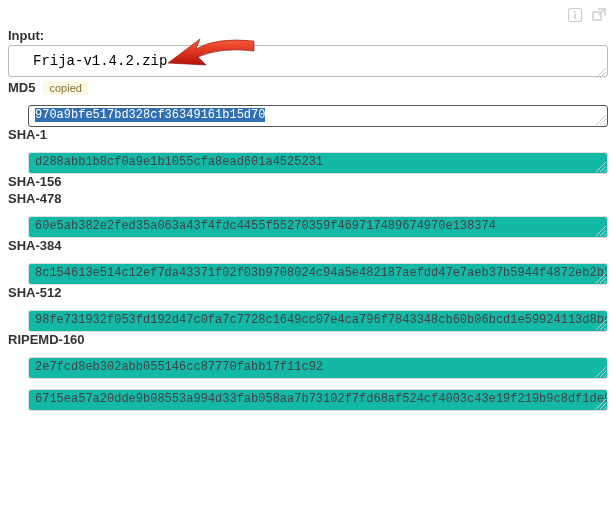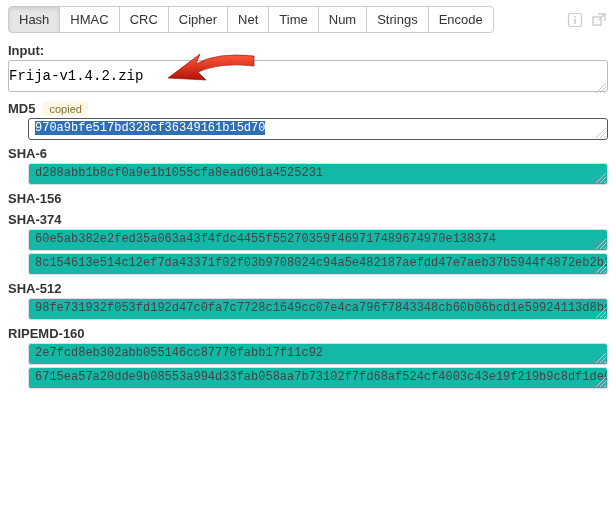--- a/index.html
+++ b/index.html
@@ -6,52 +6,41 @@
   body { font-family: "Helvetica Neue", Helvetica, Arial, sans-serif; font-size: 13px; color: #333; background: #fff; width: 616px; }
   .toolbar { display: flex; align-items: center; padding: 6px 8px 4px 8px; gap: 0; }
   .tab-group { display: flex; }
   .tab { padding: 5px 10px; border: 1px solid #ccc; background: #fff; font-size: 13px; cursor: pointer; margin-left: -1px; color: #333; }
   .tab:first-child { border-top-left-radius: 4px; border-bottom-left-radius: 4px; margin-left: 0; }
   .tab:last-child { border-top-right-radius: 4px; border-bottom-right-radius: 4px; }
   .tab.active { background: #e6e6e6; box-shadow: inset 0 2px 4px rgba(0,0,0,0.1); }
   .toolbar-spacer { flex: 1; }
   .icon-btn { width: 18px; height: 18px; display: inline-flex; align-items: center; justify-content: center; color: #bbb; margin-left: 6px; cursor: pointer; }
   .body { padding: 0 8px 8px 8px; }
-  .label-row { display: flex; align-items: center; gap: 8px; margin-top: 6px; margin-bottom: 2px; }
+  .label-row { display: flex; align-items: center; gap: 8px; margin-bottom: 2px; }
   .label { font-weight: bold; font-size: 13px; }
   .copied-badge { background: #fcf8e3; color: #8a6d3b; font-size: 11px; padding: 1px 6px; border-radius: 2px; }
   .input-wrap { position: relative; }
-  .input-text { width: 100%; height: 32px; border: 1px solid #bbb; border-radius: 3px; padding: 4px 0; font-family: "Courier New", monospace; font-size: 14px; resize: none; line-height: 22px; }
-  .output-row { position: relative; margin-top: 2px; padding-left: 20px; }
+  .input-text { width: 100%; height: 32px; border: 1px solid #bbb; border-radius: 3px; padding: 4px 24px; font-family: "Courier New", monospace; font-size: 14px; resize: none; line-height: 22px; }
+  .output-row { position: relative; margin-top: 10px; padding-left: 20px; }
   .output-text {
     width: 100%; height: 22px; border: 1px solid #ddd; border-radius: 3px;
     padding: 2px 18px 2px 6px; font-family: "Courier New", monospace; font-size: 12px;
     background: #14b8a6; color: #444; overflow: hidden; white-space: nowrap;
   }
   .output-row.selected .output-text { border-color: #555; background:#fff; }
   .output-row.selected .sel { background: #2f6fb3; color: #fff; }
   .resize-handle { position: absolute; right: 2px; bottom: 2px; width: 12px; height: 12px; pointer-events: none; }
   .resize-handle svg { display:block; }
   .arrow { position: absolute; pointer-events: none; }
 </style>
 </head>
 <body>
 
 <div class="toolbar">
-  <div class="tab-group" id="tabs">
-      <button class="tab active">Hash</button>
-      <button class="tab">HMAC</button>
-      <button class="tab">CRC</button>
-      <button class="tab">Cipher</button>
-      <button class="tab">Net</button>
-      <button class="tab">Time</button>
-      <button class="tab">Num</button>
-      <button class="tab">Strings</button>
-      <button class="tab">Encode</button>
-    </div>
   <div class="toolbar-spacer"></div>
   <span class="icon-btn">
     <svg width="16" height="16" viewBox="0 0 16 16">
         <rect x="1.5" y="1.5" width="13" height="13" rx="2" fill="none" stroke="#ccc" stroke-width="1.2"></rect>
         <rect x="7.2" y="4" width="1.6" height="1.6" fill="#ccc"></rect>
         <rect x="7.2" y="6.8" width="1.6" height="5" fill="#ccc"></rect>
       </svg>
   </span>
   <span class="icon-btn">
     <svg width="16" height="16" viewBox="0 0 16 16">
@@ -92,43 +81,46 @@
       </div>
       <div class="output-row selected">
         <div class="output-text"><span class="sel">970a9bfe517bd328cf36349161b15d70</span></div>
         <span class="resize-handle">
           <svg width="12" height="12" viewBox="0 0 12 12">
             <path d="M2 12 L12 2 M6 12 L12 6 M10 12 L12 10" stroke="#c8c8c8" stroke-width="1"></path>
           </svg>
         </span>
       </div>
       <div class="label-row">
-        <span class="label">SHA-6</span>
+        <span class="label">SHA-1</span>
       </div>
       <div class="output-row">
         <div class="output-text">d288abb1b8cf0a9e1b1055cfa8ead601a4525231</div>
         <span class="resize-handle">
           <svg width="12" height="12" viewBox="0 0 12 12">
             <path d="M2 12 L12 2 M6 12 L12 6 M10 12 L12 10" stroke="#c8c8c8" stroke-width="1"></path>
           </svg>
         </span>
       </div>
       <div class="label-row">
         <span class="label">SHA-156</span>
       </div>
       <div class="label-row">
-        <span class="label">SHA-374</span>
+        <span class="label">SHA-478</span>
       </div>
       <div class="output-row">
         <div class="output-text">60e5ab382e2fed35a063a43f4fdc4455f55270359f469717489674970e138374</div>
         <span class="resize-handle">
           <svg width="12" height="12" viewBox="0 0 12 12">
             <path d="M2 12 L12 2 M6 12 L12 6 M10 12 L12 10" stroke="#c8c8c8" stroke-width="1"></path>
           </svg>
         </span>
+      </div>
+      <div class="label-row">
+        <span class="label">SHA-384</span>
       </div>
       <div class="output-row">
         <div class="output-text">8c154613e514c12ef7da43371f02f03b9708024c94a5e482187aefdd47e7aeb37b5944f4872eb2b38194786b</div>
         <span class="resize-handle">
           <svg width="12" height="12" viewBox="0 0 12 12">
             <path d="M2 12 L12 2 M6 12 L12 6 M10 12 L12 10" stroke="#c8c8c8" stroke-width="1"></path>
           </svg>
         </span>
       </div>
       <div class="label-row">

